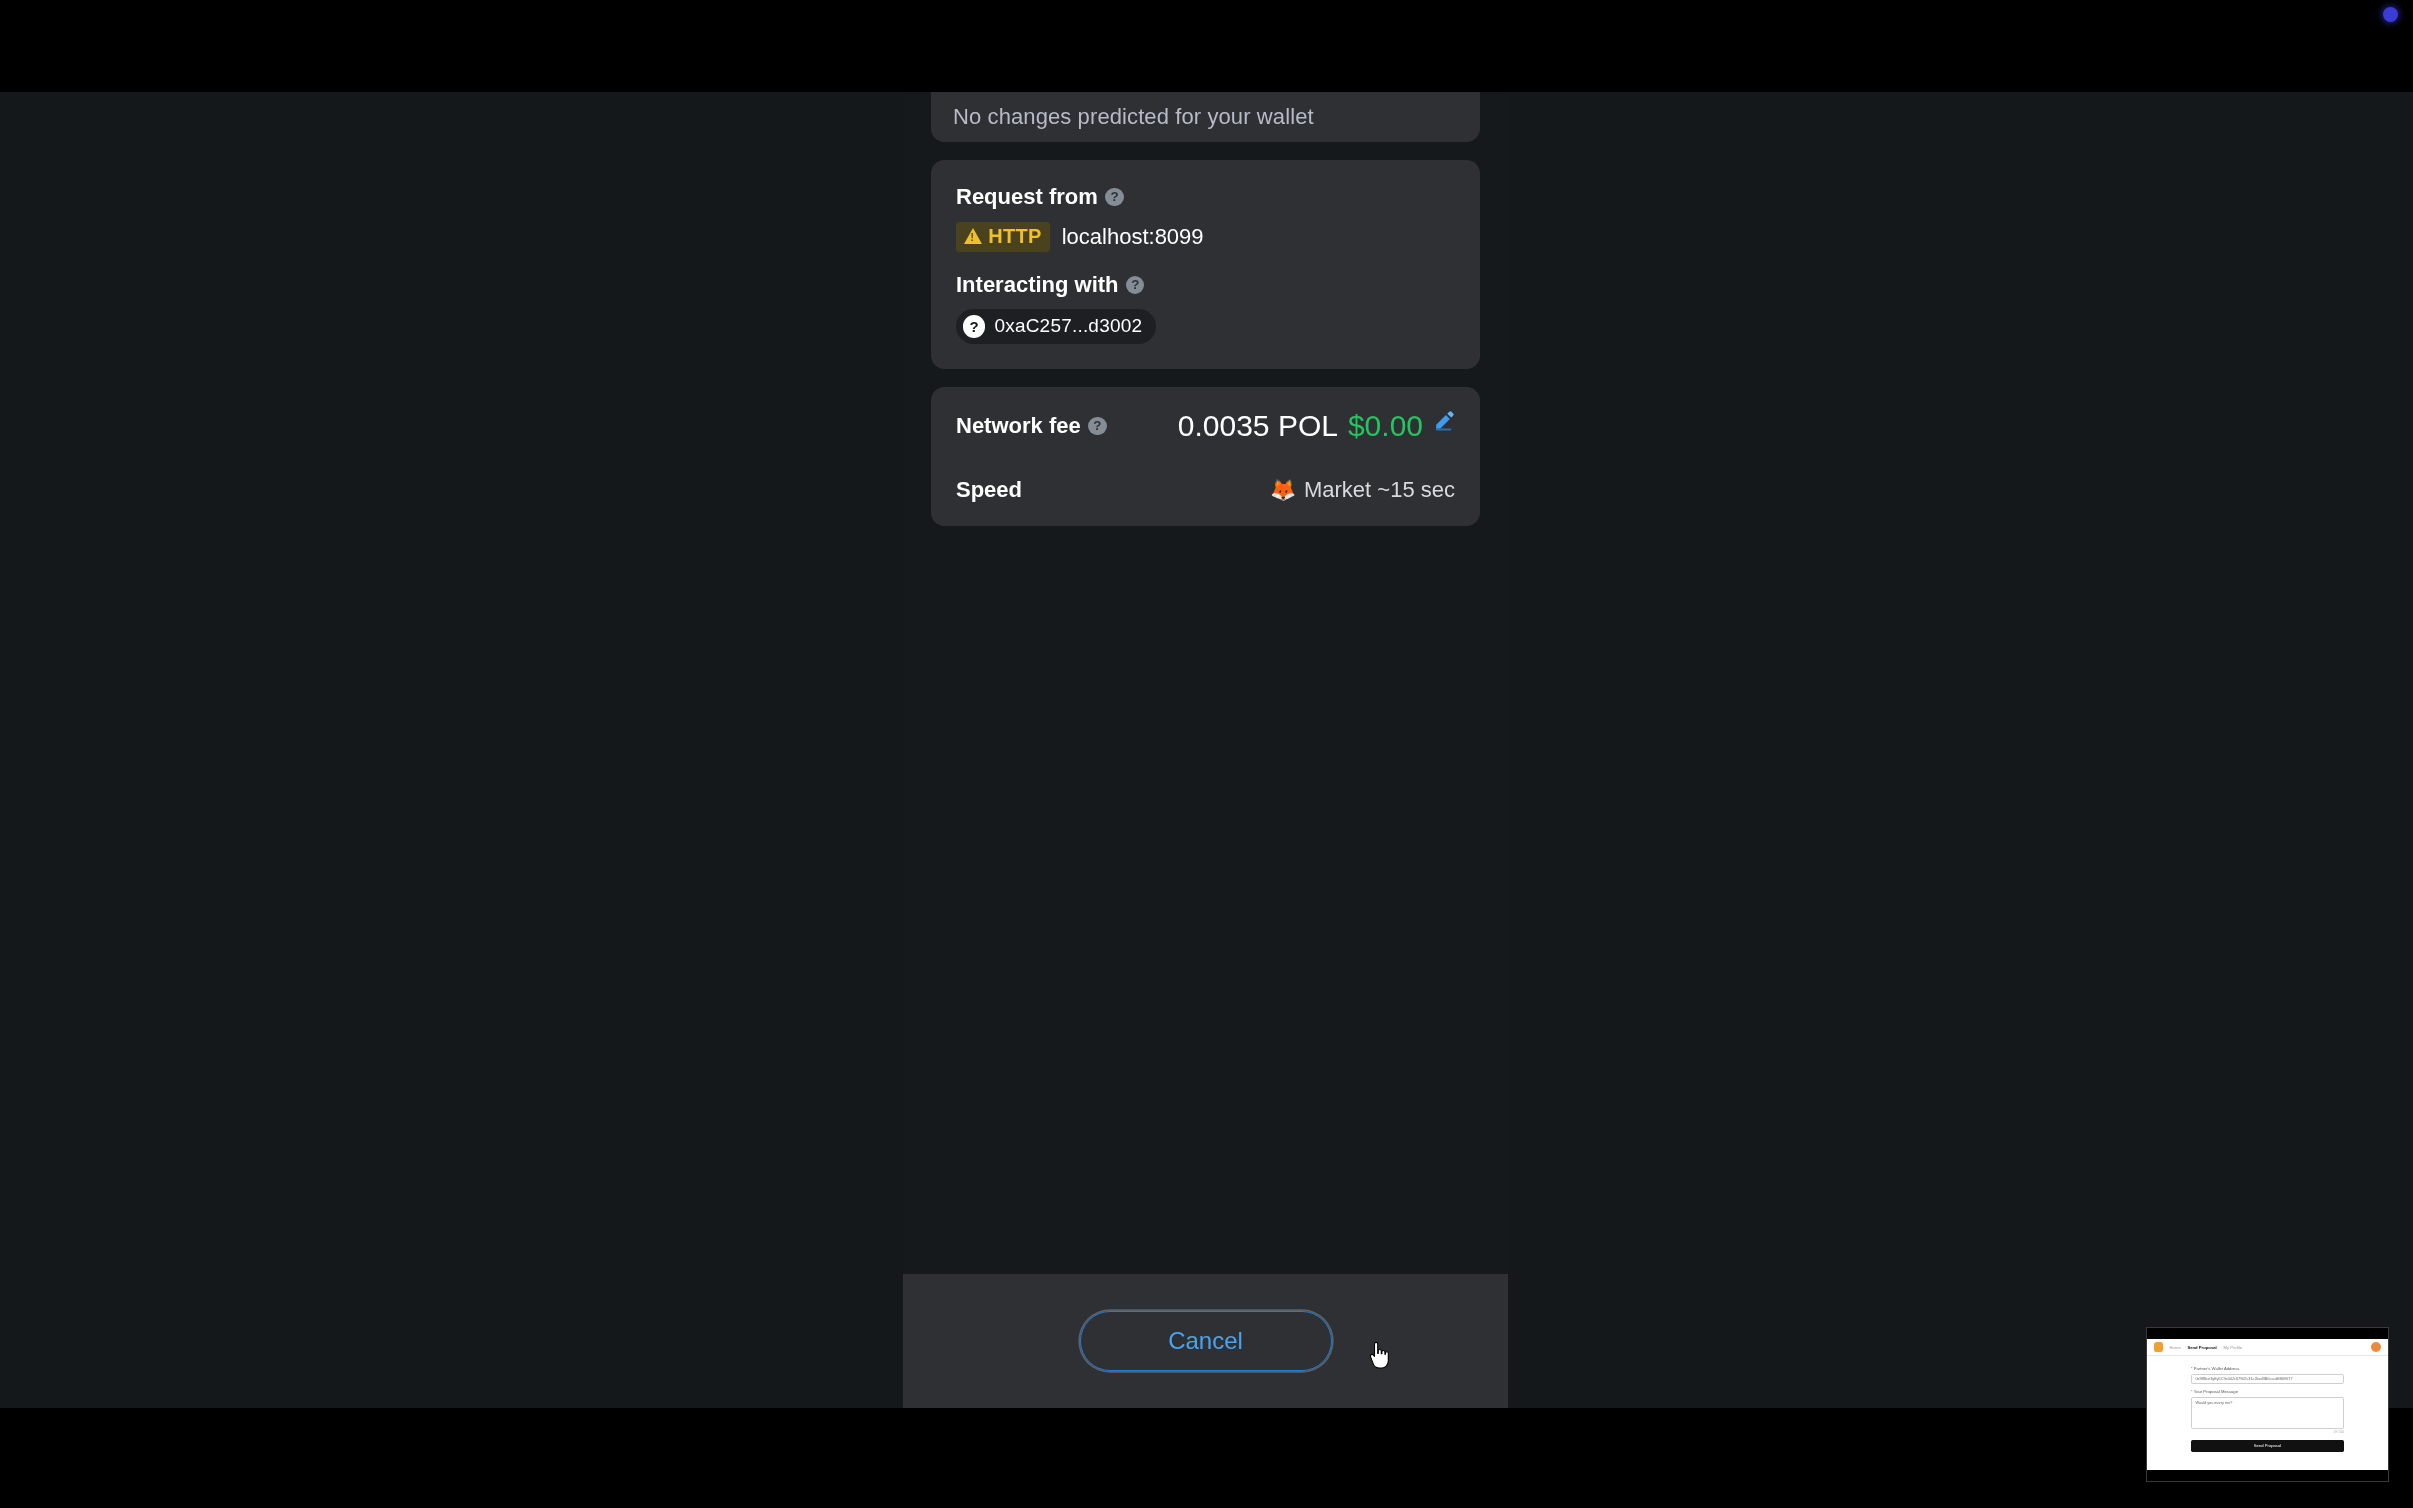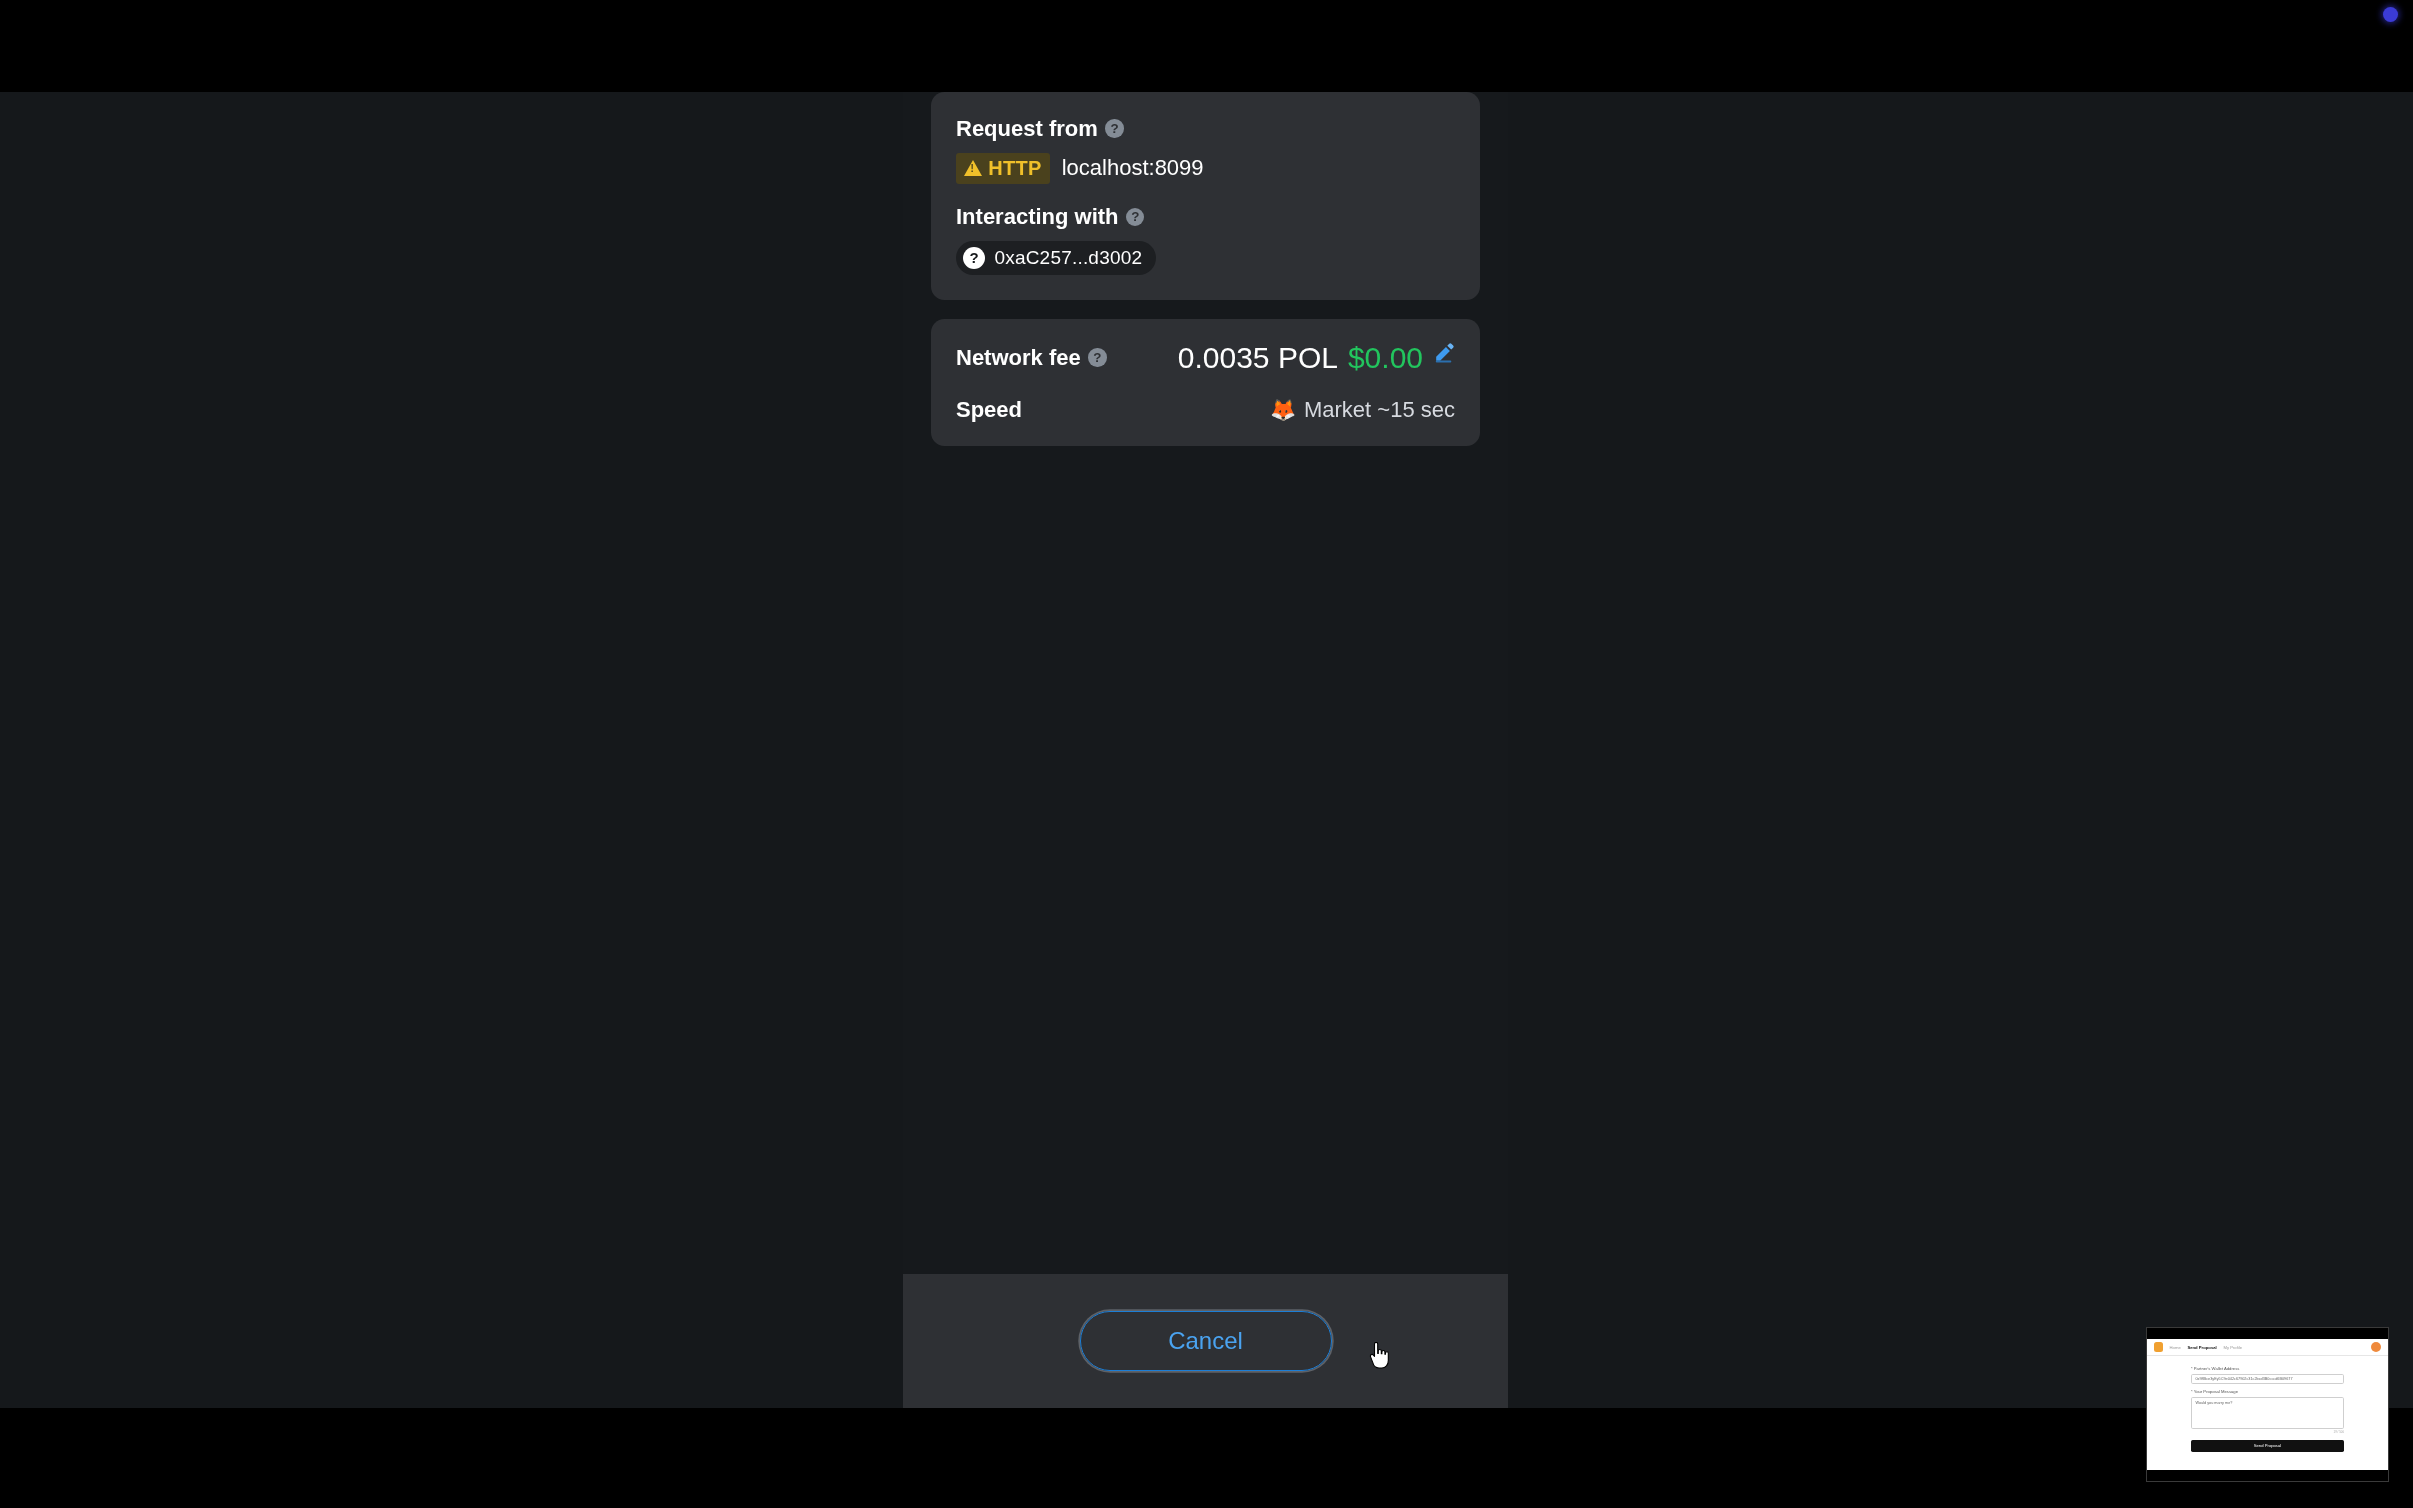--- a/index.html
+++ b/index.html
@@ -179,21 +179,21 @@
 
   
   .card-fee {
     padding: 22px 25px 23.5px 25px;
   }
   .fee-row {
     display: flex;
     align-items: center;
     justify-content: space-between;
   }
-  .fee-row + .fee-row { margin-top: 22px; }
+  .fee-row + .fee-row { margin-top: 34px; }
   .fee-value {
     display: flex;
     gap: 10px;
     font-size: 30px;
     color: #ffffff;
   }
   .fee-fiat { color: #22c55e; }
   .edit-icon { width: 22px; height: 22px; flex: 0 0 auto; display:block; }
   .speed-value {
     display: flex;
@@ -353,20 +353,23 @@
   <div class="chrome-top">
     <div class="chrome-dot"></div>
   </div>
 
   <div class="backdrop"></div>
 
   <div class="panel">
 
     <div class="panel-scroll">
 
+      <div class="card card-changes">
+        <span class="changes-text">No changes predicted for your wallet</span>
+      </div>
 
       <div class="card card-request">
 
         <div class="field-label">
           <span>Request from</span>
           <span class="help-icon">?</span>
         </div>
 
         <div class="row-origin">
           <span class="http-badge">

